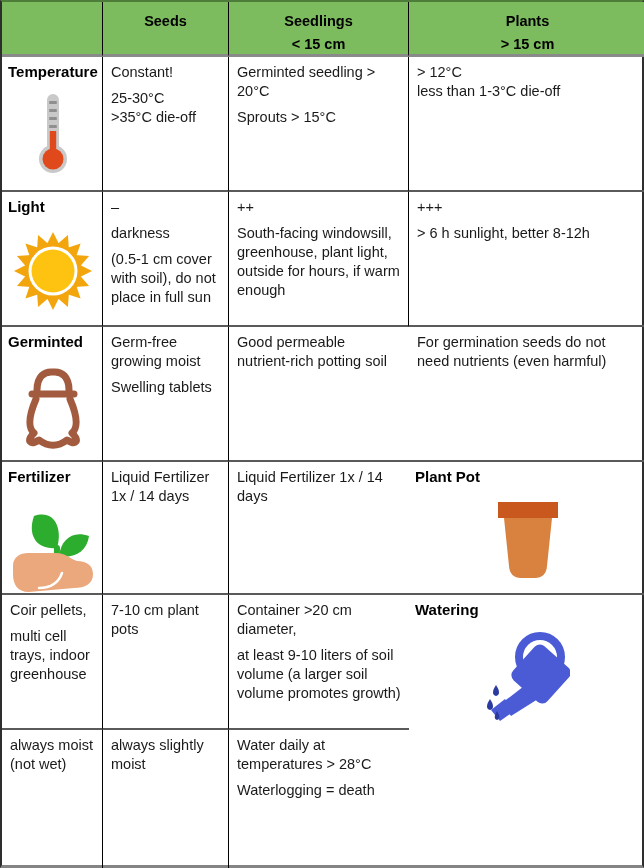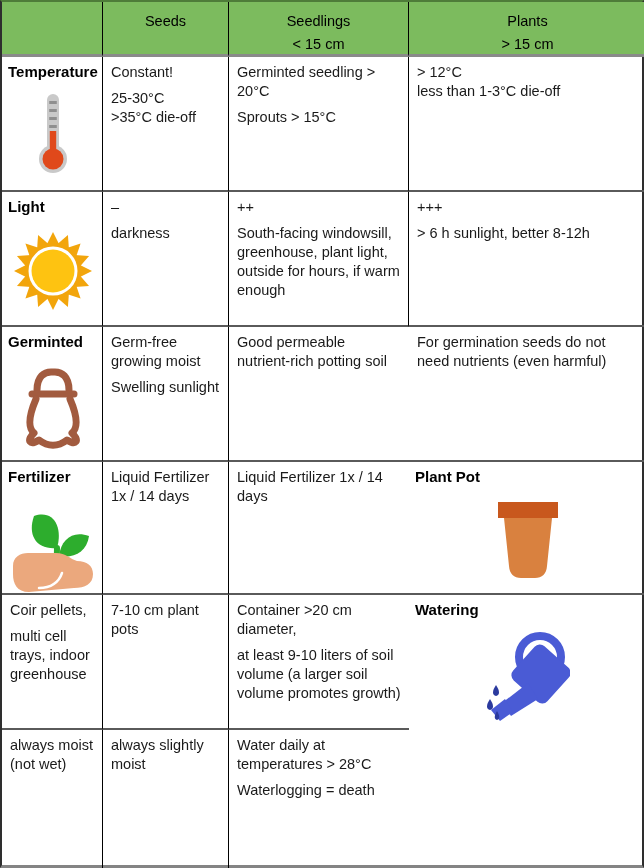--- a/index.html
+++ b/index.html
@@ -25,21 +25,21 @@
     font-size:14.5px;
     line-height:19px;
   }
   .cell.last-col{border-right:none;}
   .cell.last-row{border-bottom:none;}
   .hdr{
     background:#7cbb5e;
     border-bottom:3px solid #8a8a8a;
     display:flex;flex-direction:column;align-items:center;justify-content:flex-start;
     padding-top:8px;
-    font-weight:normal;font-size:14.5px;line-height:23px;color:#000;
+    font-weight:bold;font-size:14.5px;line-height:23px;color:#000;
   }
   .cell p{margin:0 0 7px 0;white-space:pre-line;}
   .label-cell{padding:6px 4px 0 6px;}
   .row-label{font-weight:bold;font-size:15px;line-height:18px;color:#000;}
   .icon-wrap{display:flex;justify-content:center;}
   .iw-thermo{margin-top:12px;}
   .iw-sun{margin-top:16px;}
   .iw-sack{margin-top:14px;}
   .iw-hand{margin-top:10px;}
   .iw-pot{margin-top:14px;}
@@ -116,20 +116,21 @@
         </g>
         <circle cx="39" cy="39" r="28" fill="#f2a50c"></circle>
         <circle cx="39" cy="39" r="24.5" fill="#ffffff"></circle>
         <circle cx="39" cy="39" r="21.5" fill="#fec311"></circle>
       </svg>
     </div>
   </div>
   <div class="cell">
     <p>–</p>
     <p>darkness</p>
+    <p>(0.5-1 cm cover with soil), do not place in full sun</p>
   </div>
   <div class="cell">
     <p>++</p>
     <p>South-facing windowsill, greenhouse, plant light, outside for hours, if warm enough</p>
   </div>
   <div class="cell last-col">
     <p>+++</p>
     <p>&gt; 6 h sunlight, better 8-12h</p>
   </div>
 
@@ -138,21 +139,21 @@
     <div class="icon-wrap iw-sack">
       <svg width="62" height="86" viewBox="0 0 62 86" fill="none" stroke="#a25b3f" stroke-width="7" stroke-linecap="round" stroke-linejoin="round">
         <path d="M15,25 C15,12 22,6 31,7 C40,6 47,12 47,25"></path>
         <path d="M10,29 L52,29"></path>
         <path d="M14,34 C8,48 5,62 12,68 C4,76 8,81 17,75 C26,82 36,82 45,75 C54,81 58,76 50,68 C57,62 54,48 48,34"></path>
       </svg>
     </div>
   </div>
   <div class="cell">
     <p>Germ-free growing moist</p>
-    <p>Swelling sunlight</p>
+    <p>Swelling tablets</p>
   </div>
   <div class="cell last-col">
     <p>Good permeable nutrient-rich potting soil</p>
   </div>
 
   <div class="cell">
     <p>For germination seeds do not need nutrients (even harmful)</p>
   </div>
   <div class="cell label-cell">
     <div class="row-label">Fertilizer</div>

